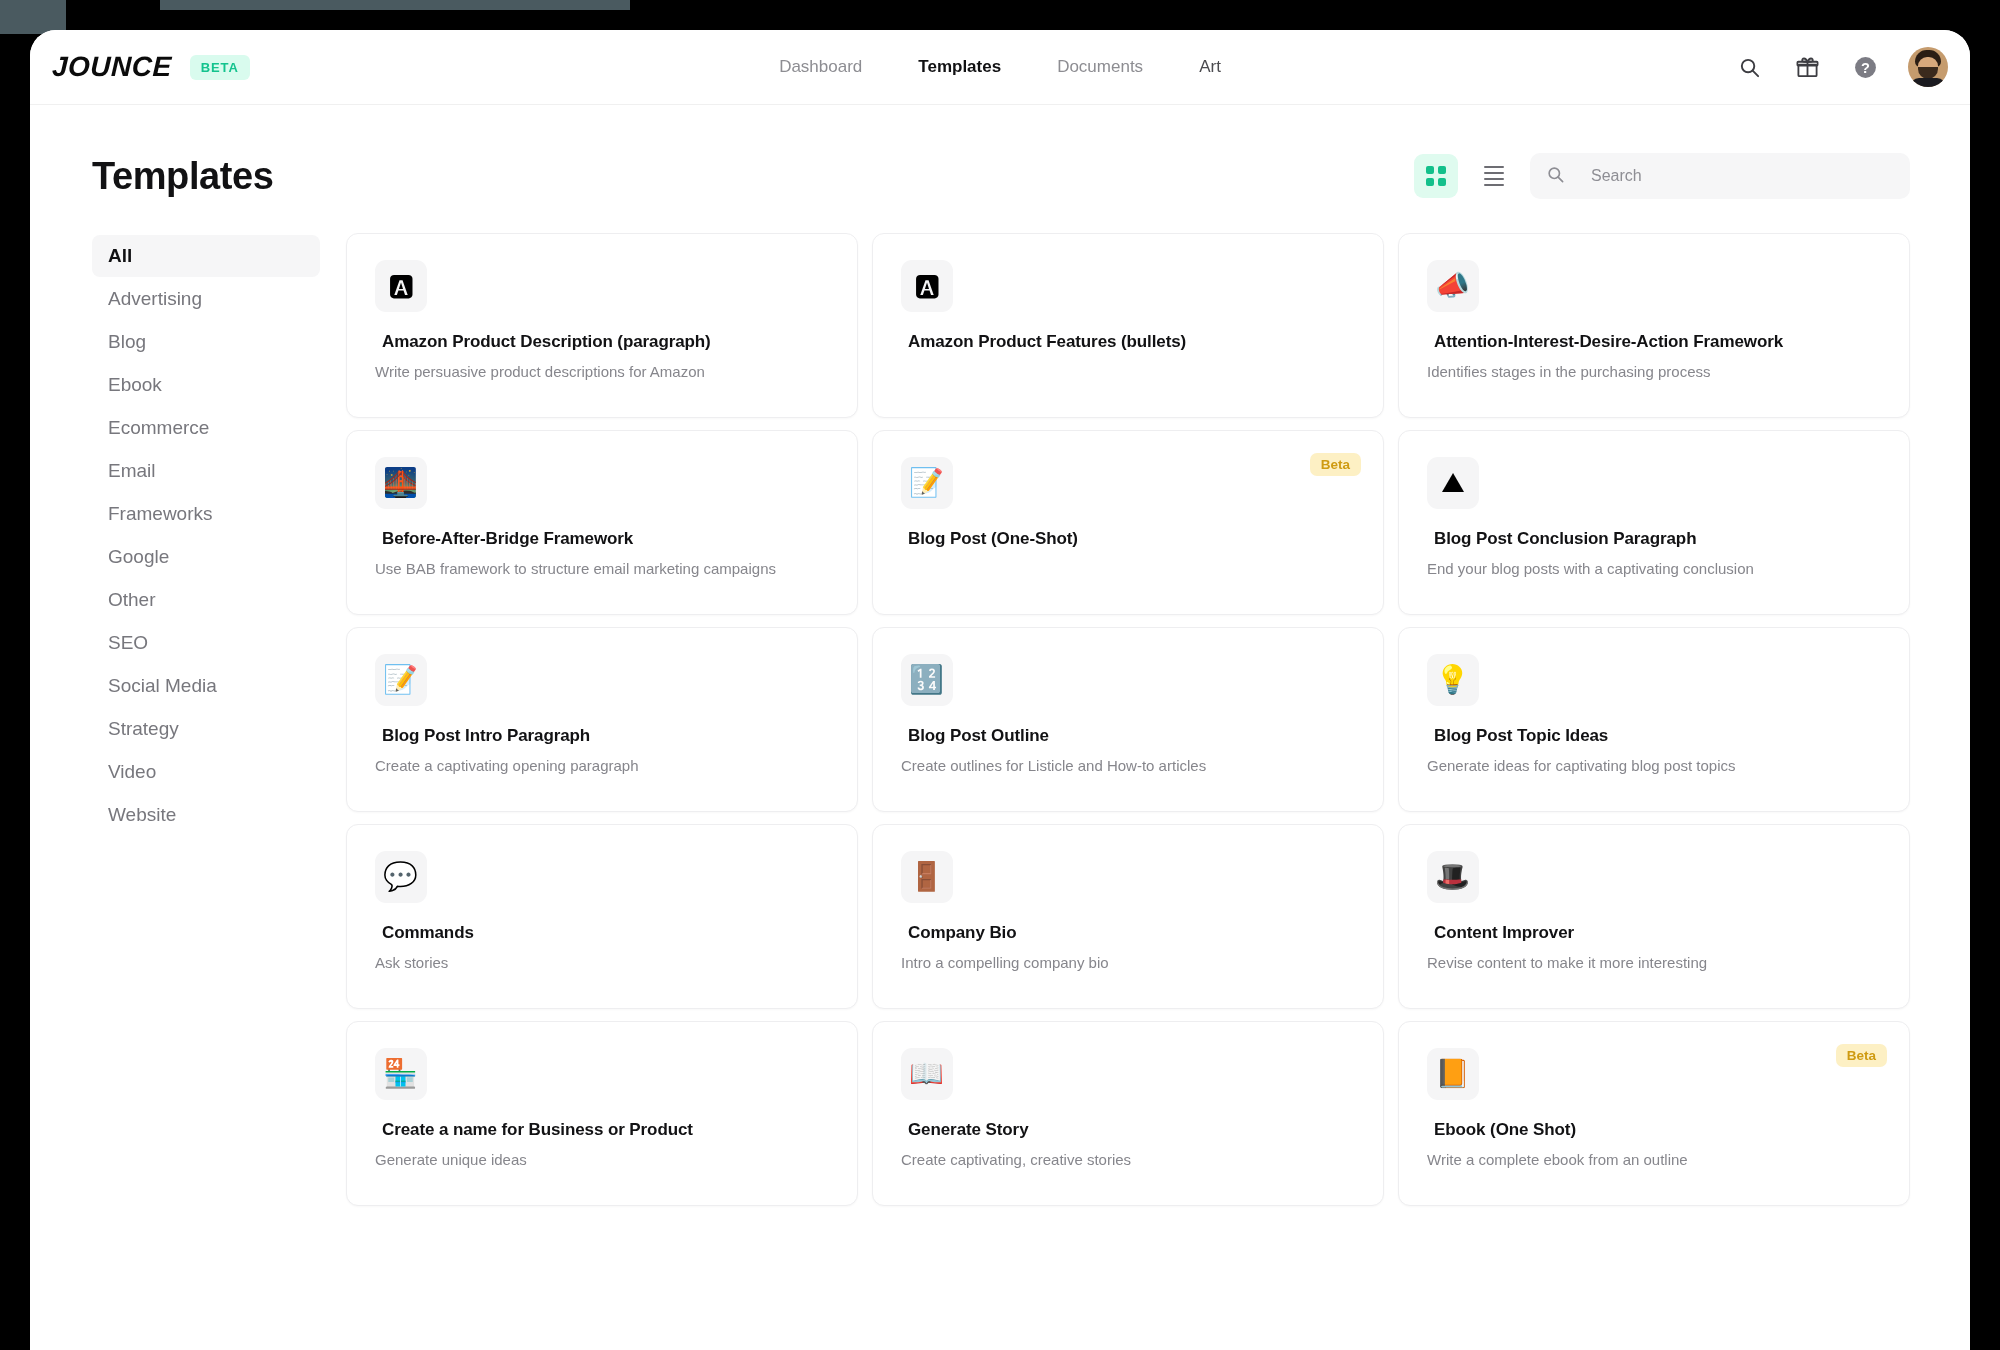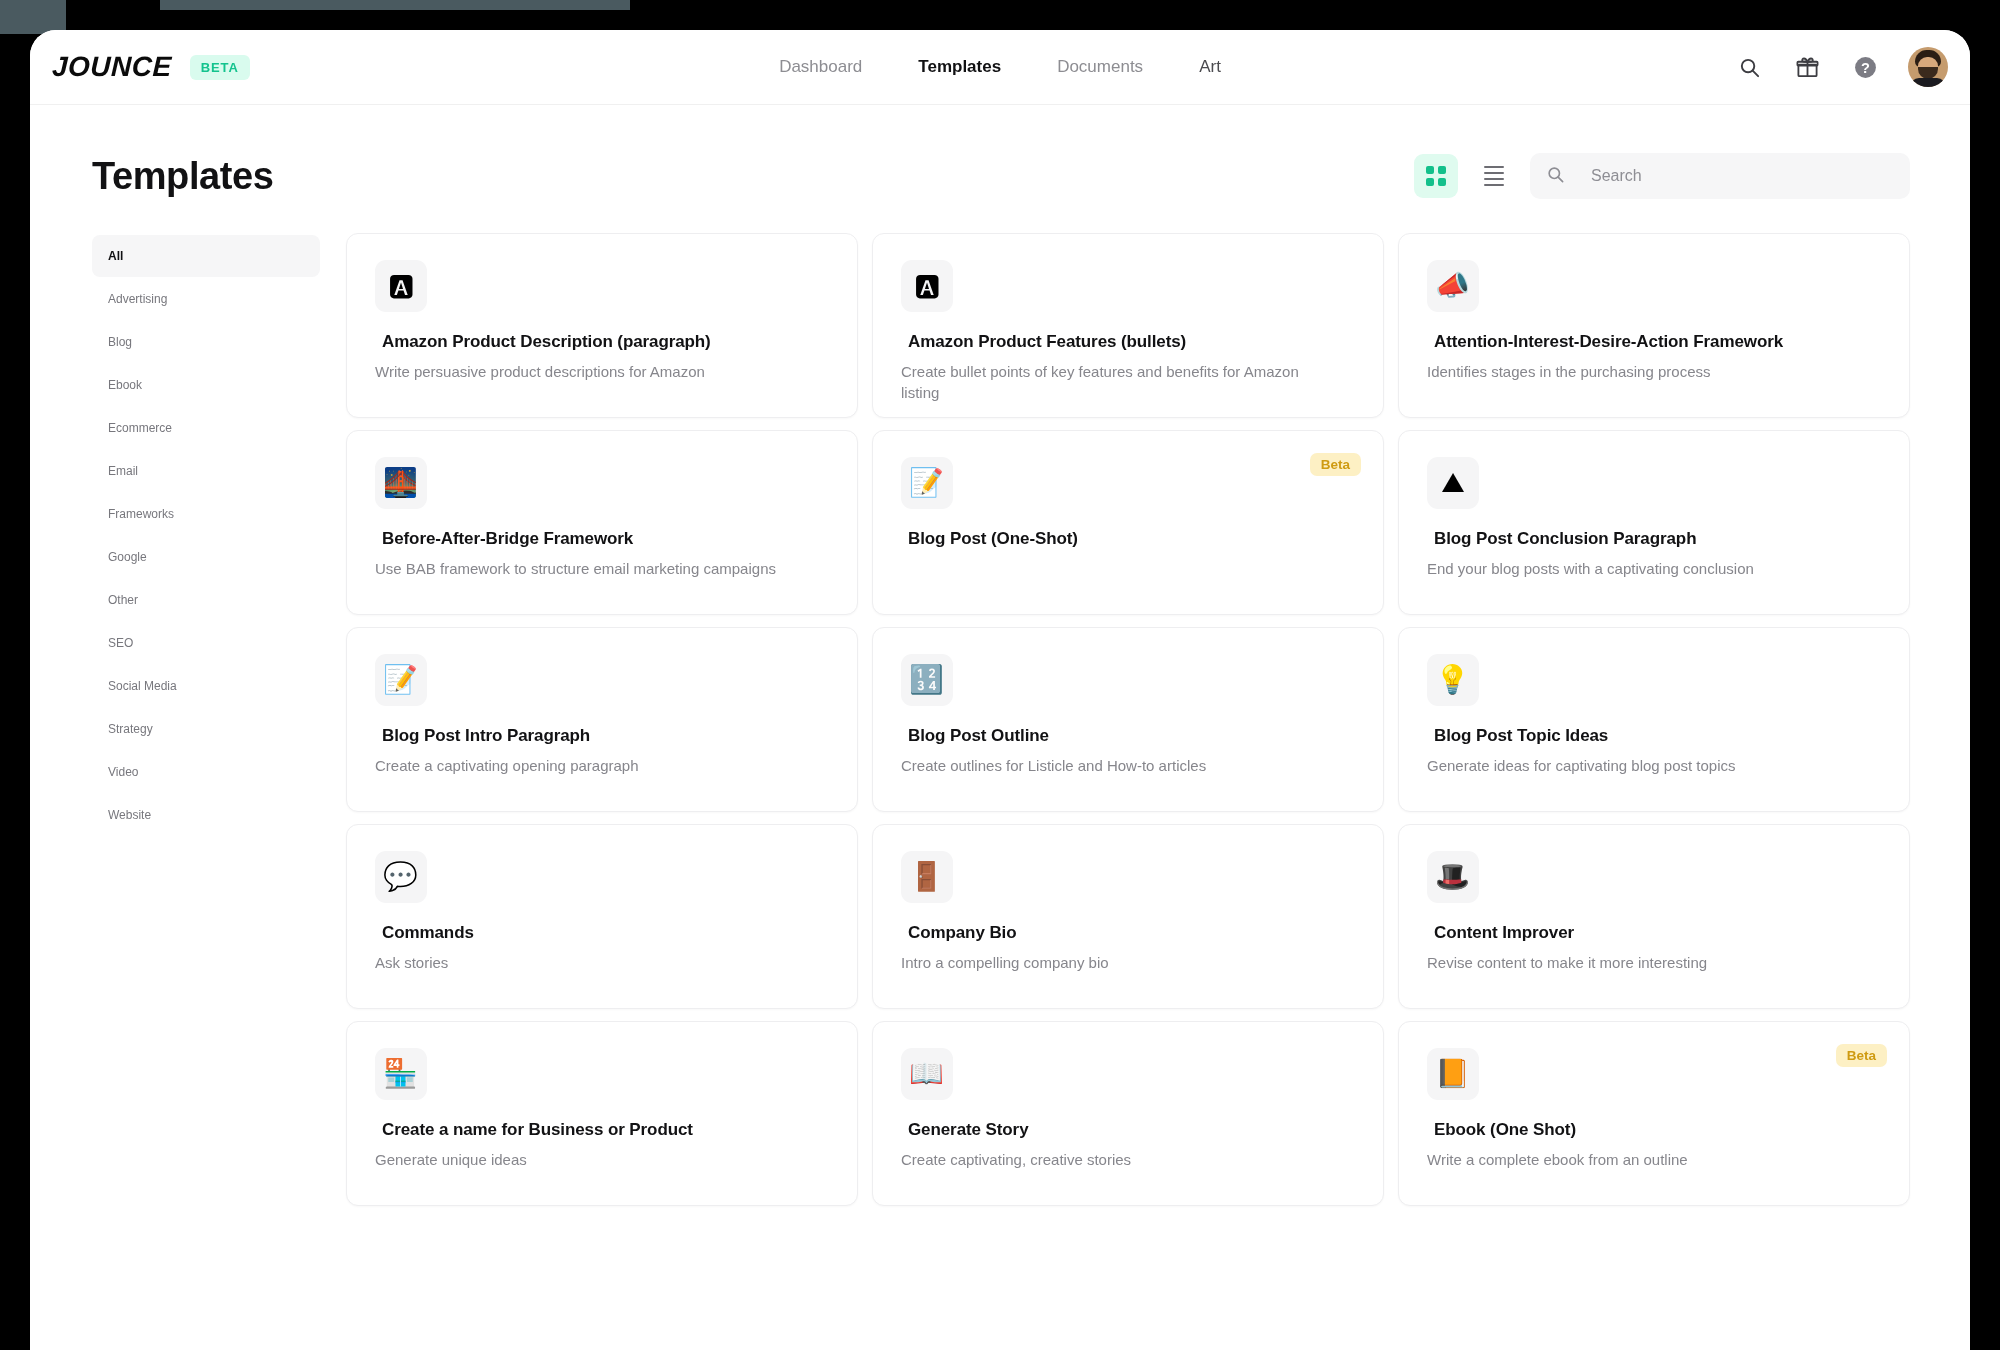--- a/index.html
+++ b/index.html
@@ -226,21 +226,21 @@
     width: 228px;
     flex: 0 0 228px;
     padding-top: 2px;
   }
   .cat {
     height: 42px;
     display: flex;
     align-items: center;
     padding: 0 16px;
     border-radius: 8px;
-    font-size: 12px;
+    font-size: 19px;
     color: #77777d;
     cursor: pointer;
     margin-bottom: 1px;
   }
   .cat.active {
     background: #f6f6f7;
     color: #111113;
     font-weight: 700;
   }
 
@@ -405,21 +405,20 @@
 
         <div id="cards">
             <div class="card">
               <div class="card-icon">🅰</div>
               <div class="card-title">Amazon Product Description (paragraph)</div>
               <div class="card-desc">Write persuasive product descriptions for Amazon</div>
             </div>
             <div class="card">
               <div class="card-icon">🅰</div>
               <div class="card-title">Amazon Product Features (bullets)</div>
-              <div class="card-desc">Create bullet points of key features and benefits for Amazon listing</div>
             </div>
             <div class="card">
               <div class="card-icon">📣</div>
               <div class="card-title">Attention-Interest-Desire-Action Framework</div>
               <div class="card-desc">Identifies stages in the purchasing process</div>
             </div>
             <div class="card">
               <div class="card-icon">🌉</div>
               <div class="card-title">Before-After-Bridge Framework</div>
               <div class="card-desc">Use BAB framework to structure email marketing campaigns</div>

